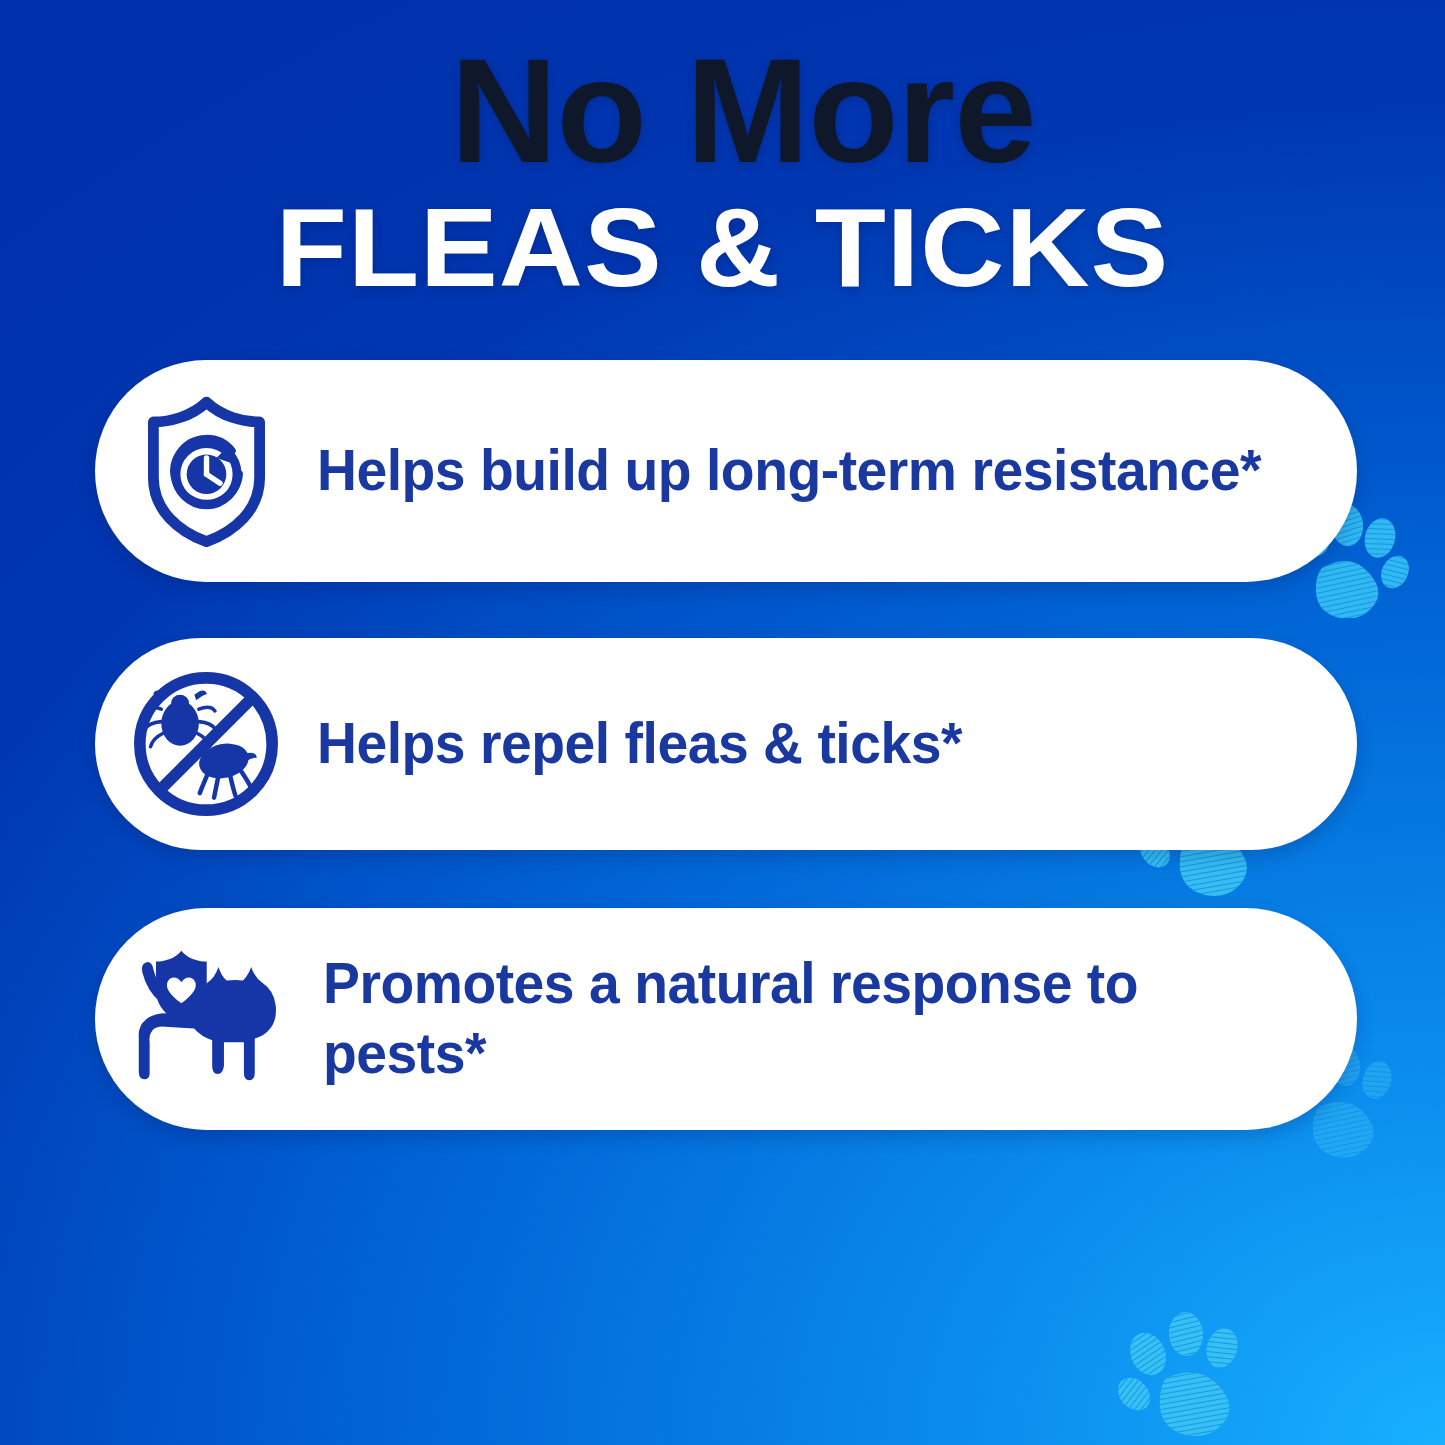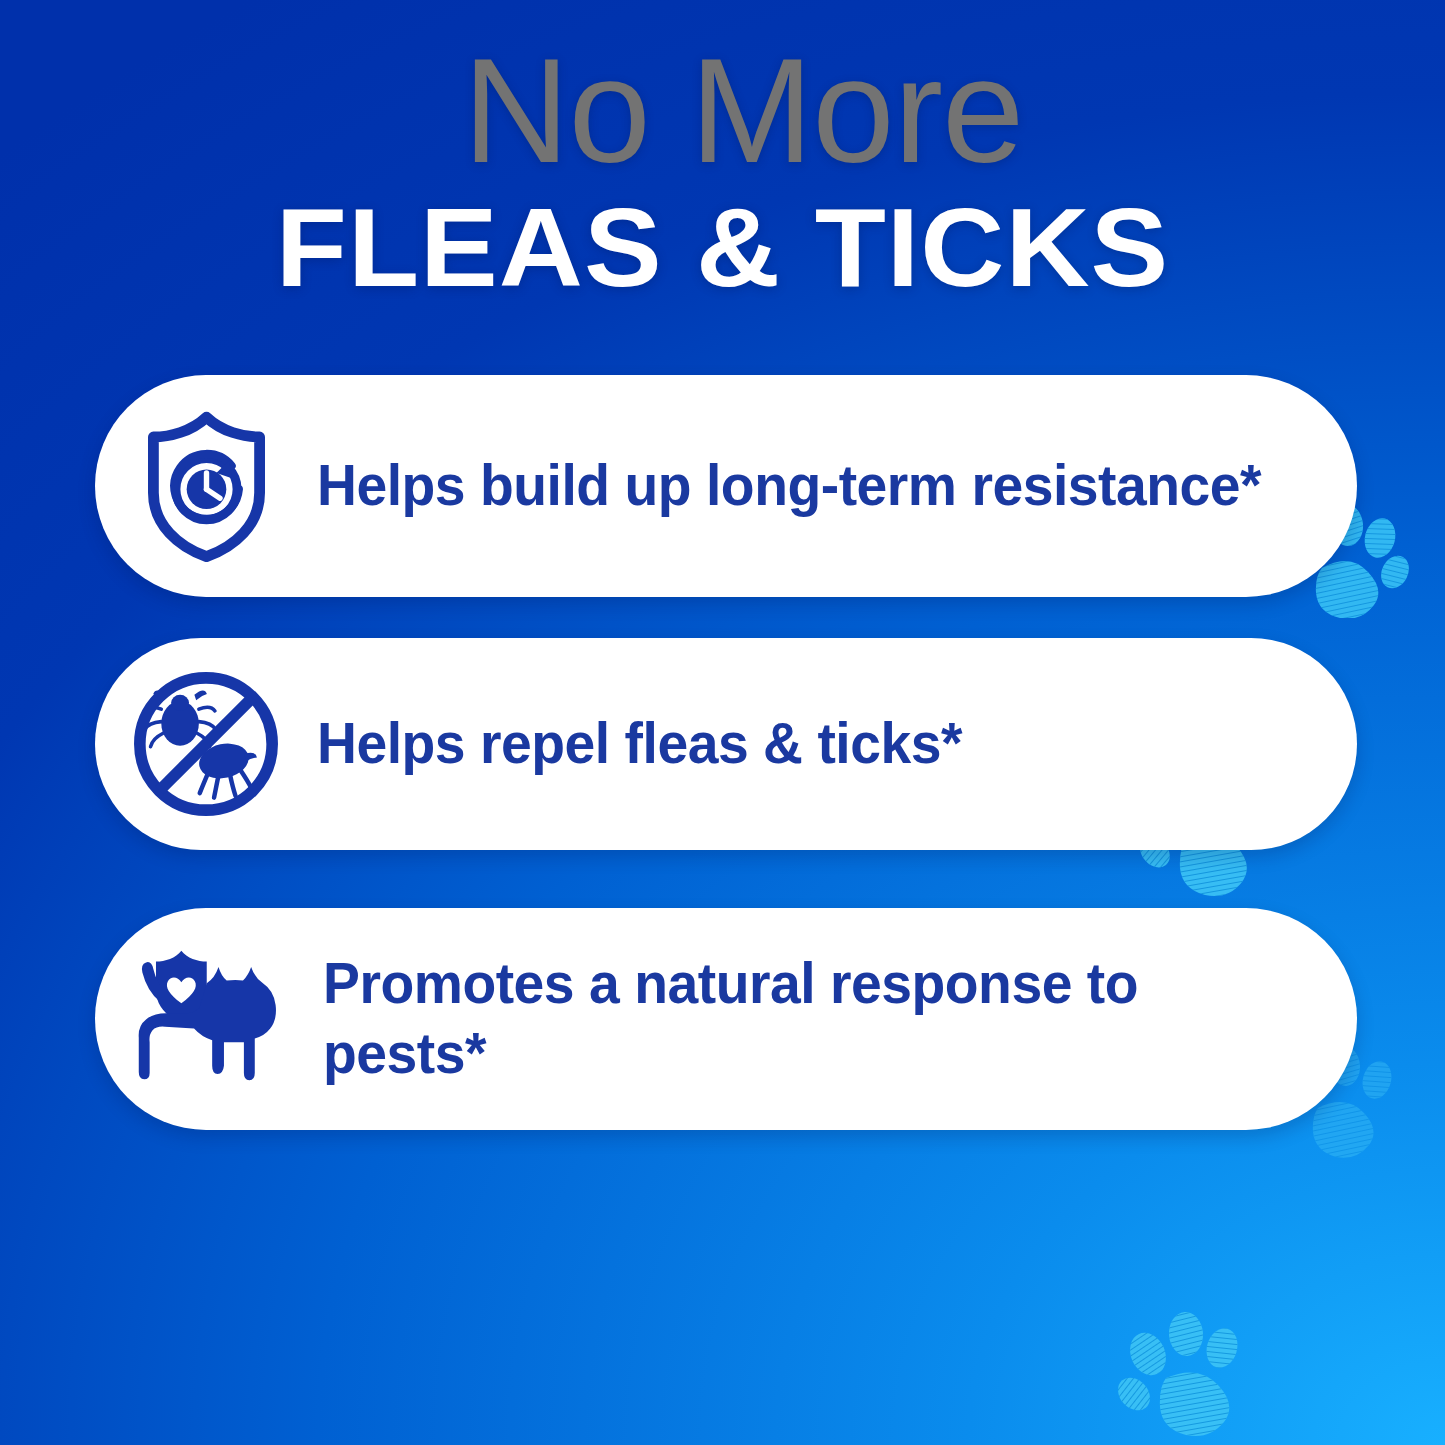--- a/index.html
+++ b/index.html
@@ -29,24 +29,24 @@
   .headline {
     position:absolute;
     top:38px;
     left:0;
     width:100%;
     text-align:center;
     z-index:4;
   }
   .headline .line1 {
     display:block;
-    color:#737373;
+    color:#0f172a;
     font-size:148px;
     line-height:0.98;
-    font-weight:400;
+    font-weight:700;
     letter-spacing:-1px;
     text-shadow:0 2px 10px rgba(0,20,80,0.28);
     margin-left:41px;
   }
   .headline .line2 {
     display:block;
     color:#ffffff;
     font-size:112px;
     line-height:1.05;
     font-weight:700;
@@ -88,21 +88,21 @@
     color:#1a39a0;
     font-weight:700;
     font-size:57px;
     line-height:1.22;
     letter-spacing:-0.5px;
     padding-right:46px;
     transform:scaleX(0.97);
     transform-origin:left center;
   }
 
-  #card-1 { top:360px;  height:222px;margin-top:15px; }
+  #card-1 { top:360px;  height:222px; }
   #card-2 { top:638px;  height:212px; }
   #card-3 { top:908px;  height:222px; }
   #card-4 { top:1176px; height:220px; }
 
   #card-1 .icon-wrap { width:222px; }
   #card-2 .icon-wrap { width:222px; }
   #card-3 .icon-wrap { width:228px; }
   #card-4 .icon-wrap { width:238px; }
 </style>
 </head>

